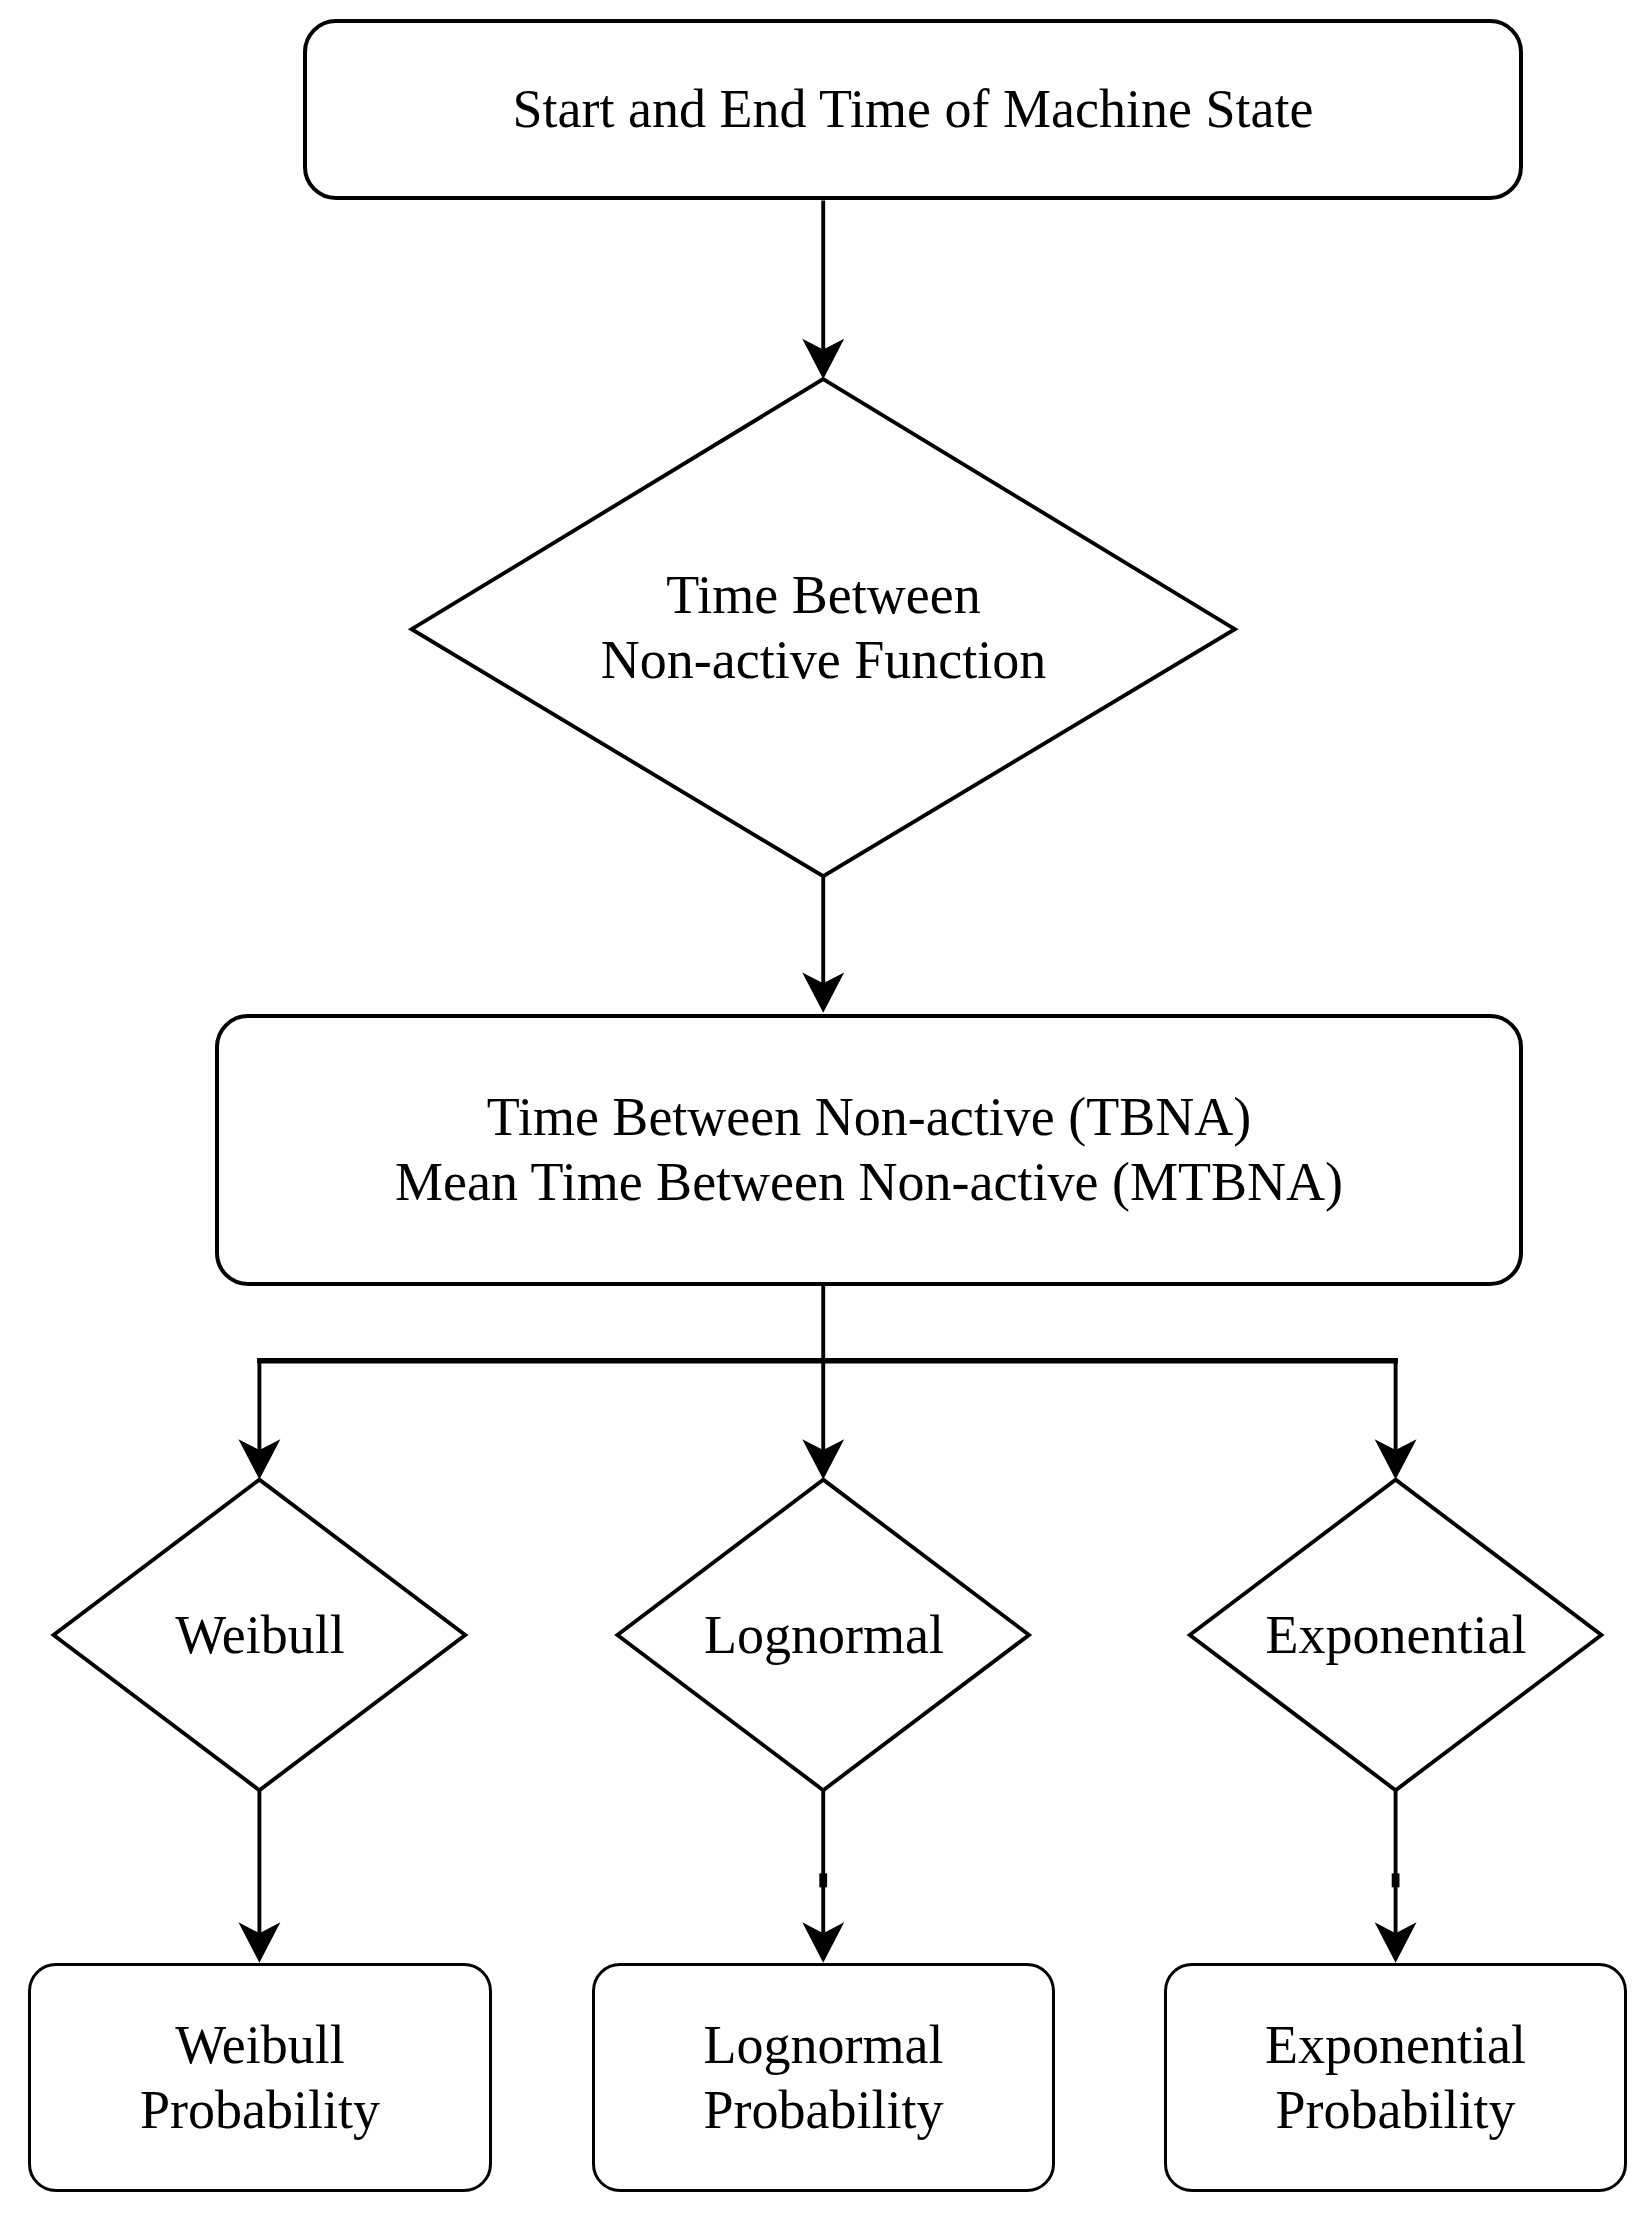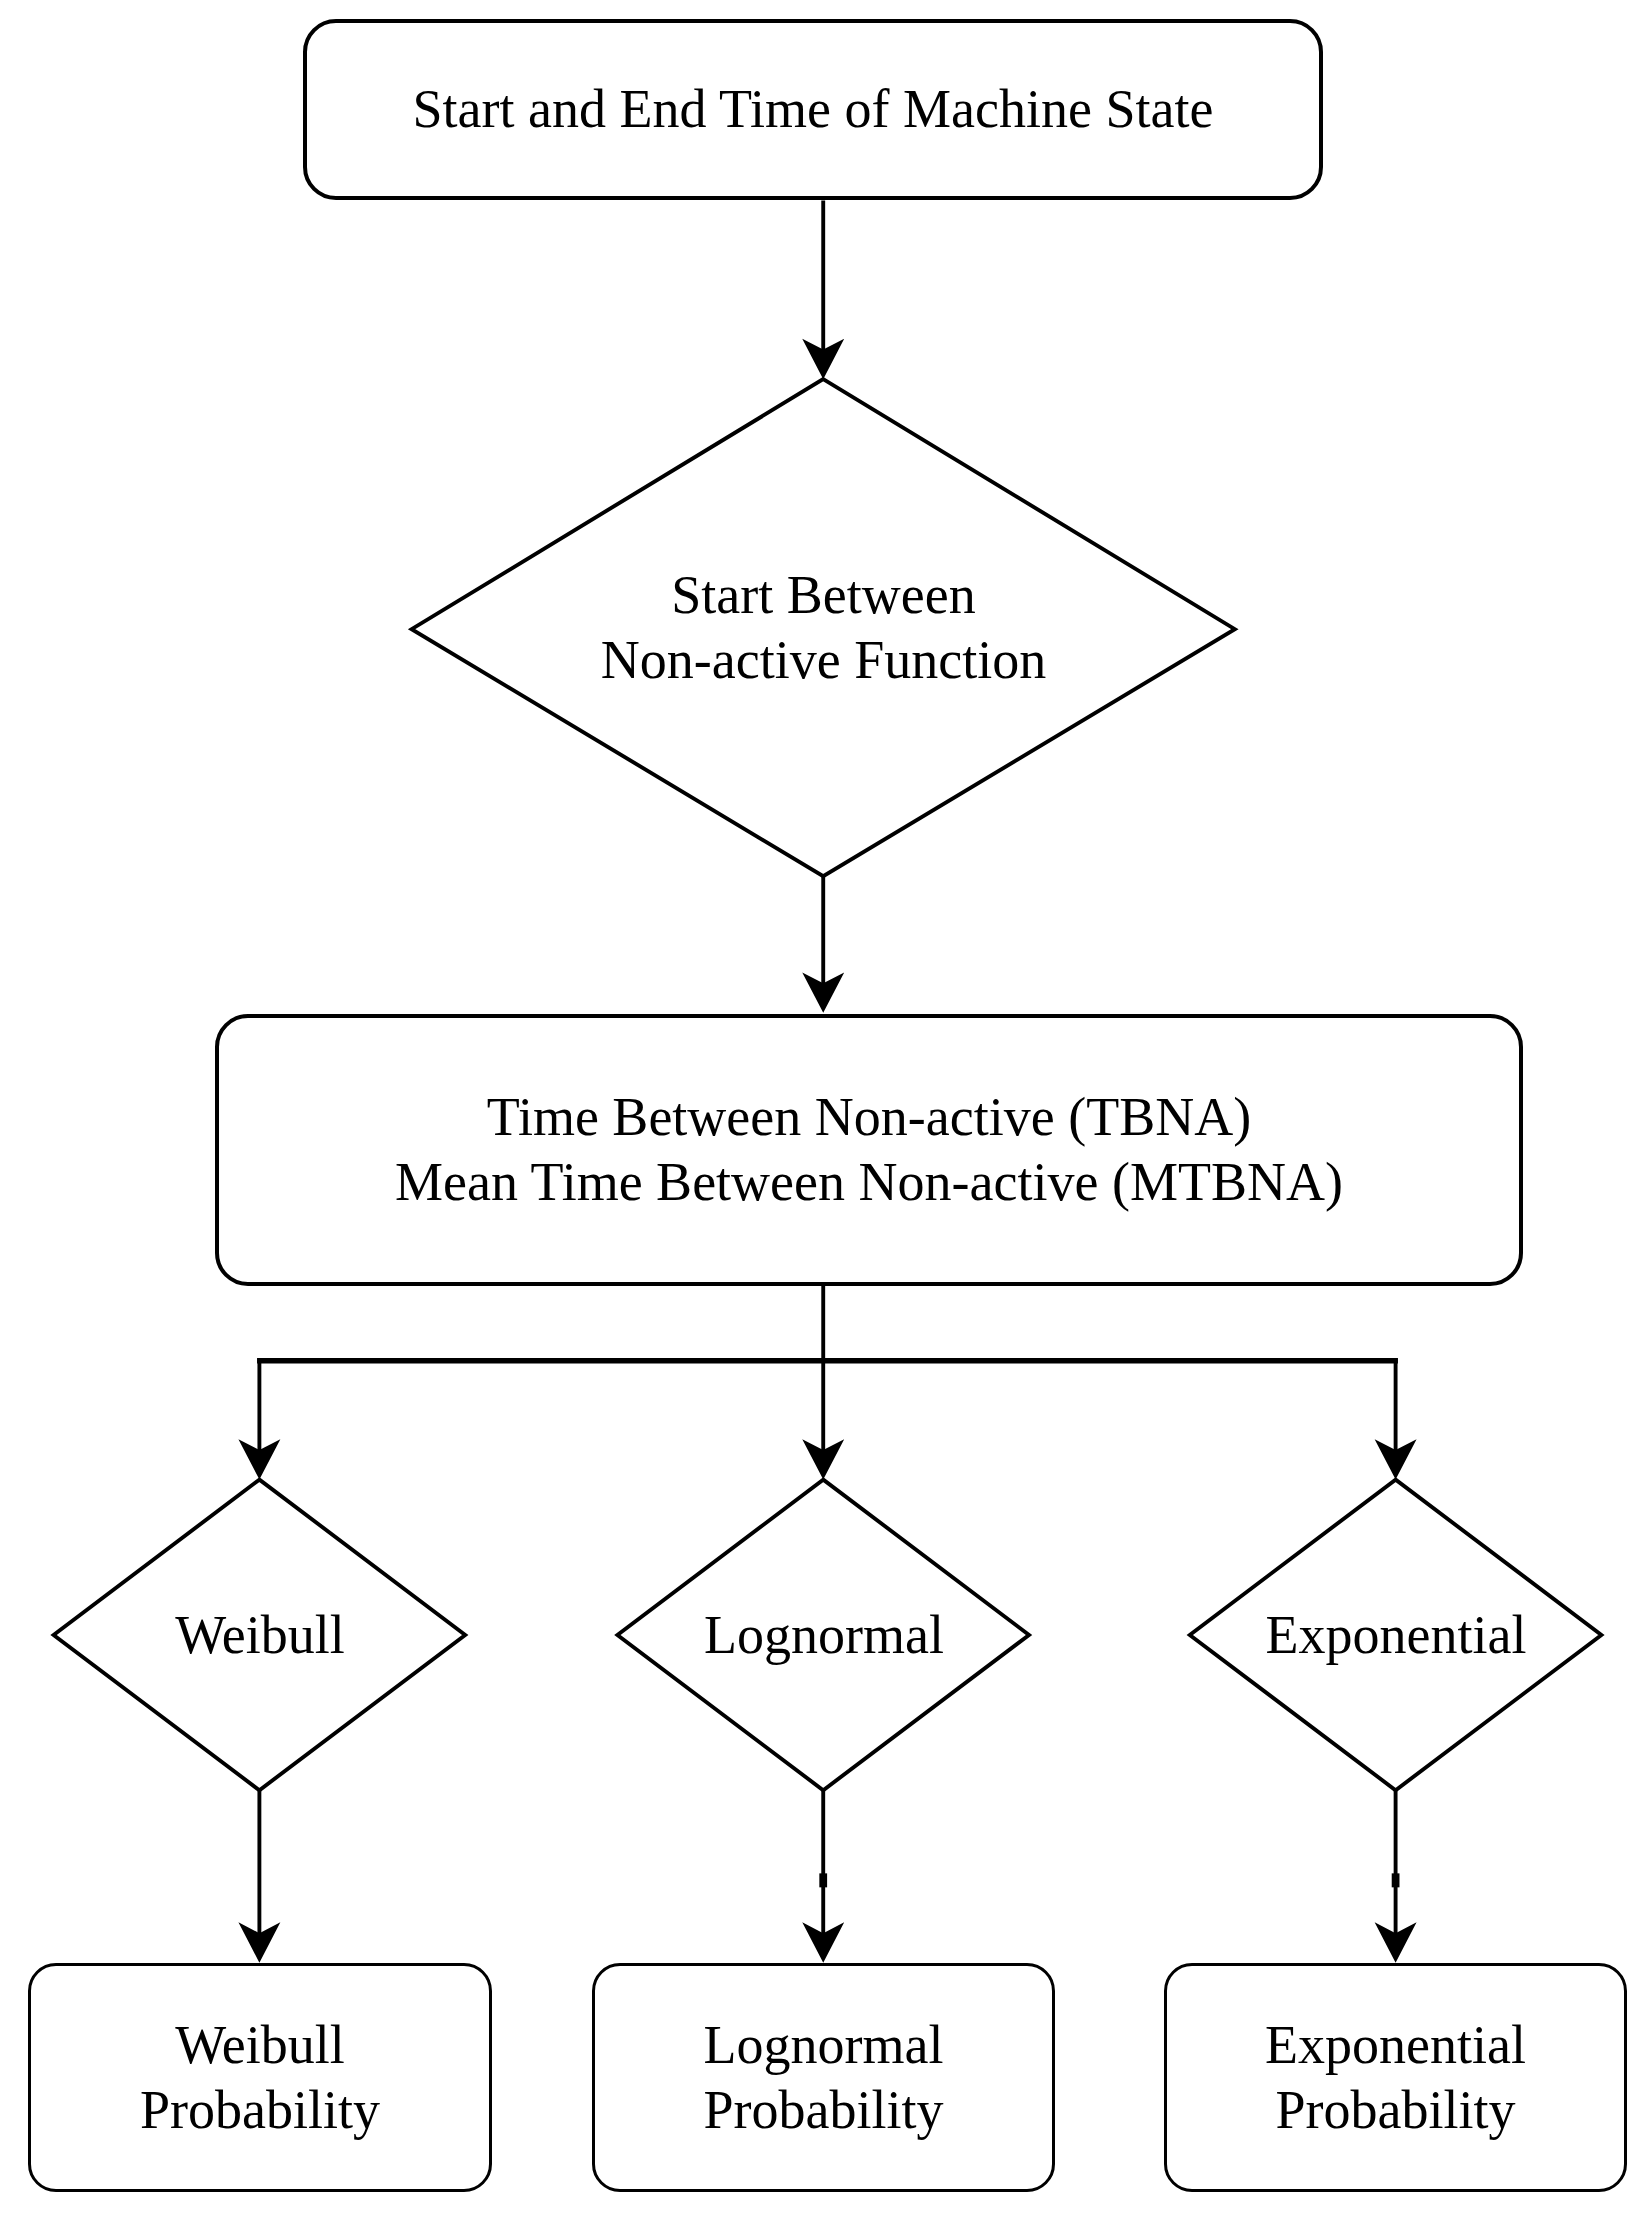--- a/index.html
+++ b/index.html
@@ -88,21 +88,21 @@
 
     <line x1="1060" y1="2305" x2="1060" y2="2491" stroke="#000000" stroke-width="5"></line>
     <rect x="1055" y="2412" width="10" height="18" fill="#000000"></rect>
     <polygon points="1033,2475 1060,2489 1087,2475 1060,2527" fill="#000000"></polygon>
 
     <line x1="1797" y1="2305" x2="1797" y2="2491" stroke="#000000" stroke-width="5"></line>
     <rect x="1792" y="2412" width="10" height="18" fill="#000000"></rect>
     <polygon points="1770,2475 1797,2489 1824,2475 1797,2527" fill="#000000"></polygon>
   </svg>
 
-  <div class="node rounded-lg" style="left:303px; top:19.4px; width:1020px; height:181px;">
+  <div class="node rounded-lg" style="left:303px; top:19.4px; width:1220px; height:181px;">
     <span class="node-label">Start and End Time of Machine State</span>
   </div>
 
   <div class="node rounded-lg" style="left:215px; top:1014px; width:1308px; height:272px;">
     <span class="node-label">Time Between Non-active (TBNA)
 Mean Time Between Non-active (MTBNA)</span>
   </div>
 
   <div class="node rounded-sm" style="left:28px; top:1963px; width:464px; height:229px;">
     <span class="node-label">Weibull
@@ -113,21 +113,21 @@
     <span class="node-label">Lognormal
 Probability</span>
   </div>
 
   <div class="node rounded-sm" style="left:1164px; top:1963px; width:463px; height:229px;">
     <span class="node-label">Exponential
 Probability</span>
   </div>
 
   <div class="diamond-label" style="left:412px; top:379px; width:823px; height:497px;">
-    <span class="diamond-label-text">Start Between
+    <span class="diamond-label-text">Time Between
 Non-active Function</span>
   </div>
 
   <div class="diamond-label" style="left:54px; top:1480px; width:412px; height:311px;">
     <span class="diamond-label-text">Weibull</span>
   </div>
 
   <div class="diamond-label" style="left:618px; top:1480px; width:412px; height:311px;">
     <span class="diamond-label-text">Lognormal</span>
   </div>

